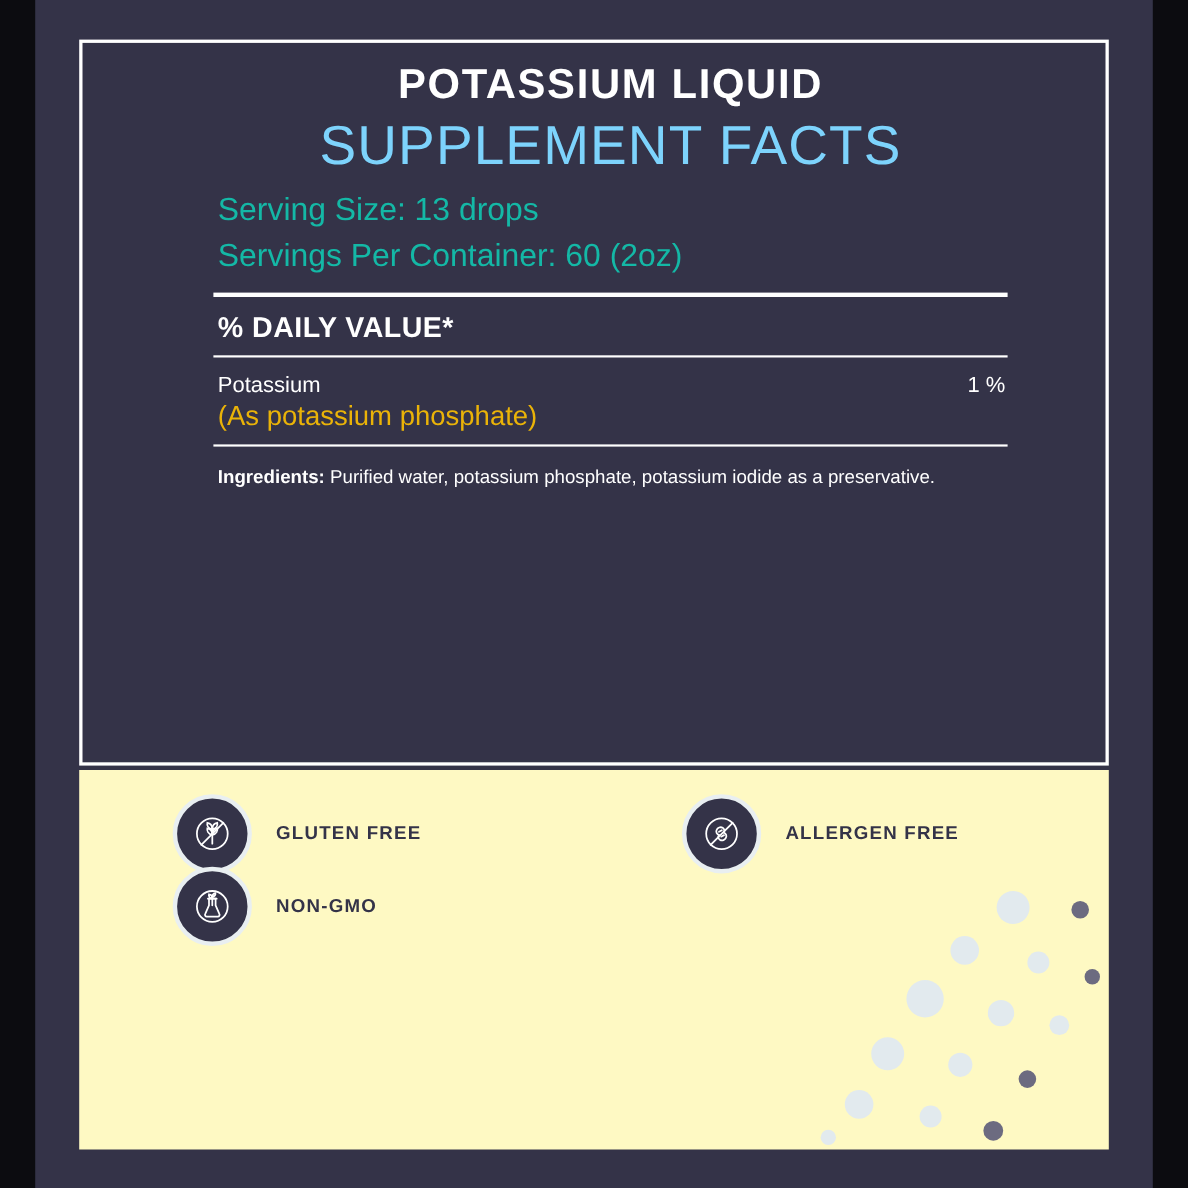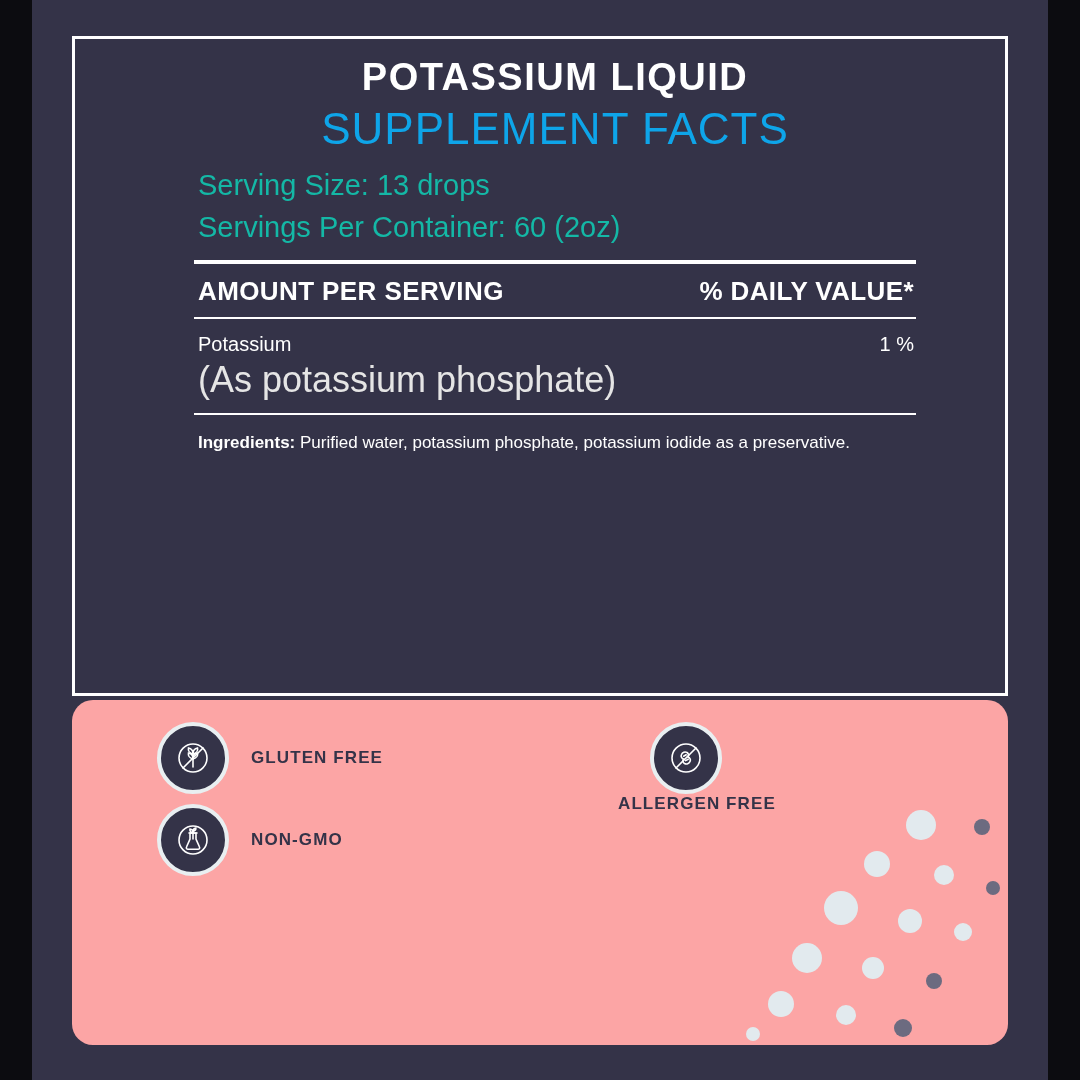--- a/index.html
+++ b/index.html
@@ -40,22 +40,22 @@
   .title {
     color: #ffffff;
     font-size: 38px;
     font-weight: bold;
     letter-spacing: 1.5px;
     text-align: center;
     margin: 0 0 8px 0;
     line-height: 1.05;
   }
   .subtitle {
-    color: #0ea5e9;
-    font-size: 44px;
+    color: #7dd3fc;
+    font-size: 50px;
     font-weight: normal;
     letter-spacing: 1px;
     text-align: center;
     margin: 0 0 12px 0;
     line-height: 1.05;
   }
   .serving-lines {
     color: #14b8a6;
     font-size: 29px;
     line-height: 1.45;
@@ -93,22 +93,22 @@
   .nutrient-name { flex: 1; }
   .nutrient-amount {
     width: 170px;
     text-align: center;
   }
   .nutrient-dv {
     width: 120px;
     text-align: right;
   }
   .nutrient-sub {
-    color: #e5e5e5;
-    font-size: 36px;
+    color: #eab308;
+    font-size: 25px;
     padding: 0 6px 0 8px;
     line-height: 1.35;
   }
   .footnote {
     color: #ffffff;
     font-size: 25px;
     padding: 6px 6px 4px 6px;
   }
   .ingredients {
     color: #ffffff;
@@ -117,23 +117,22 @@
     line-height: 1.4;
   }
   .ingredients b { font-weight: bold; }
 
   .bottom-panel {
     position: absolute;
     left: 40px;
     top: 700px;
     width: 936px;
     height: 345px;
-    background: #fca5a5;
+    background: #fef9c3;
     overflow: hidden;
-    border-radius: 21px;
   }
   .badges {
     position: absolute;
     left: 0;
     top: 0;
     width: 100%;
     height: 100%;
   }
   .badge {
     position: absolute;
@@ -154,22 +153,22 @@
   }
   .badge-label {
     color: #343348;
     font-size: 17px;
     font-weight: bold;
     letter-spacing: 1.1px;
     margin-left: 22px;
     white-space: nowrap;
   }
   .b1 { left: 85px;  top: 22px; }
-  .b2 { left: 85px;  top: 104px; }
-  .b3 { left: 524px; top: 22px; flex-direction: column; }
+  .b2 { left: 85px;  top: 88px; }
+  .b3 { left: 548px; top: 22px; }
 
   .dots {
     position: absolute;
     right: 0;
     bottom: 0;
     width: 300px;
     height: 260px;
   }
   .dot {
     position: absolute;
@@ -190,21 +189,20 @@
     <div class="subtitle">SUPPLEMENT FACTS</div>
 
     <div class="serving-lines">
       <div>Serving Size: 13 drops</div>
       <div>Servings Per Container: 60 (2oz)</div>
     </div>
 
     <div class="rule-thick"></div>
 
     <div class="hdr-row">
-      <span class="hdr-left">AMOUNT PER SERVING</span>
       <span class="hdr-right">% DAILY VALUE*</span>
     </div>
 
     <div class="rule-thin"></div>
 
     <div class="nutrient-row">
       <span class="nutrient-name">Potassium</span>
       <span class="nutrient-dv">1 %</span>
     </div>
     <div class="nutrient-sub">(As potassium phosphate)</div>

